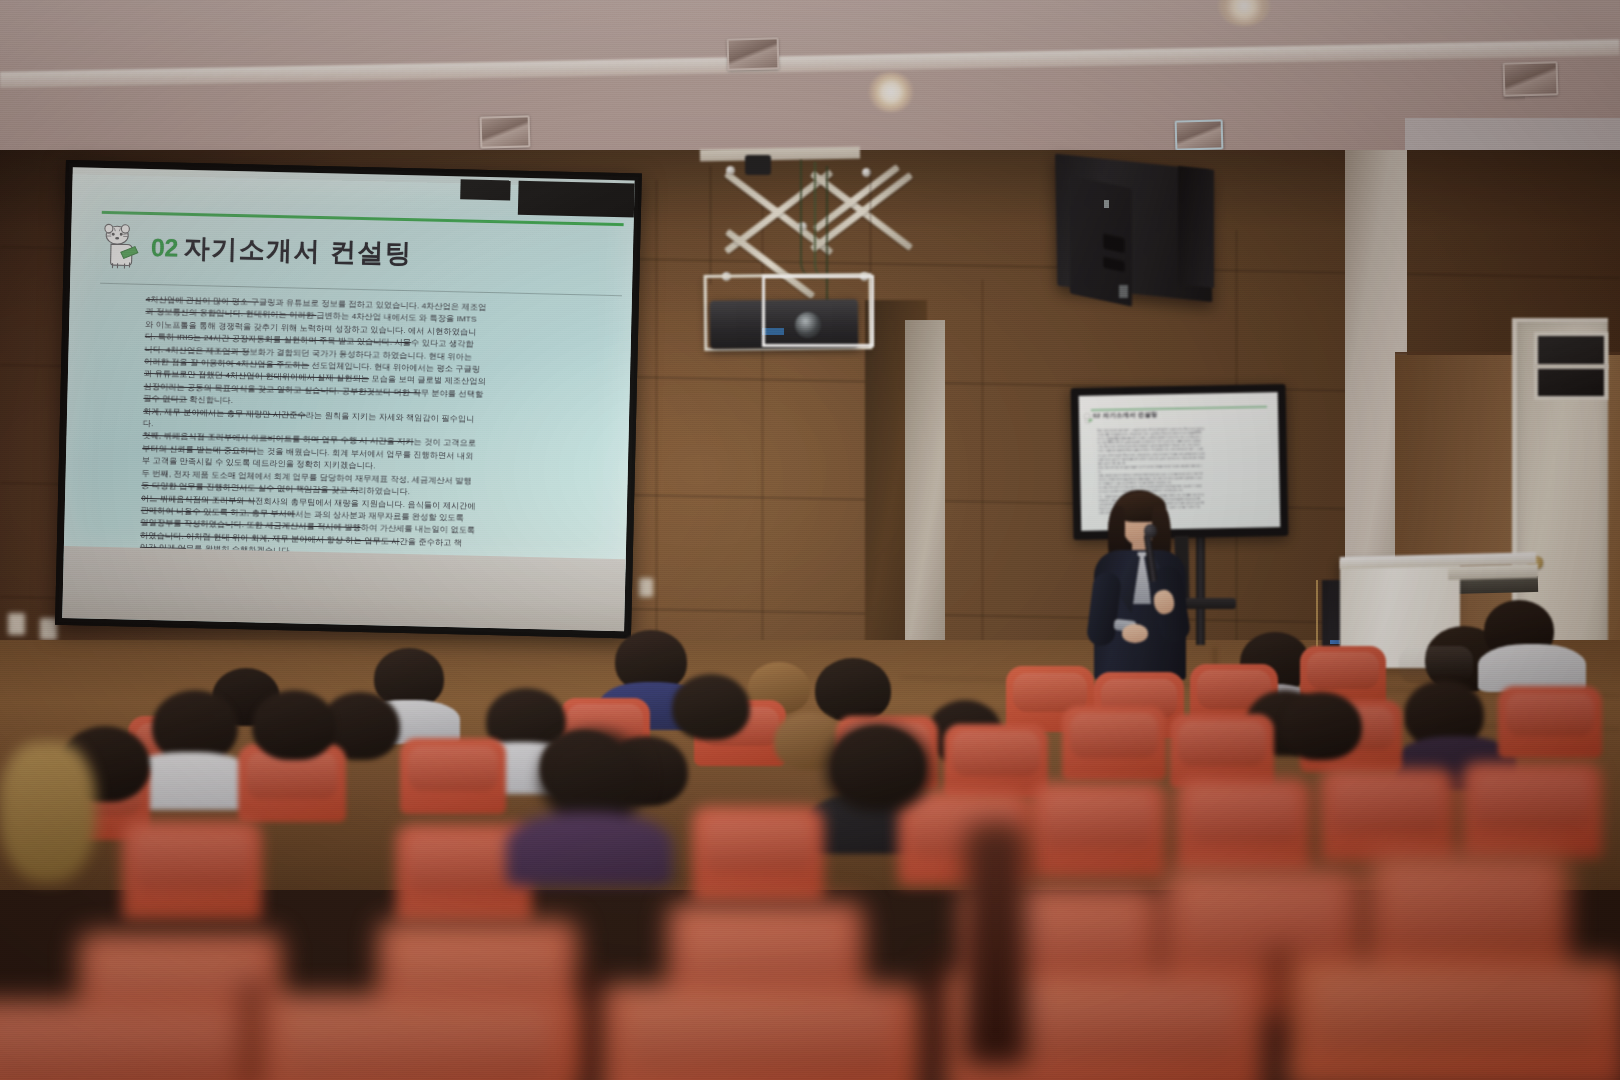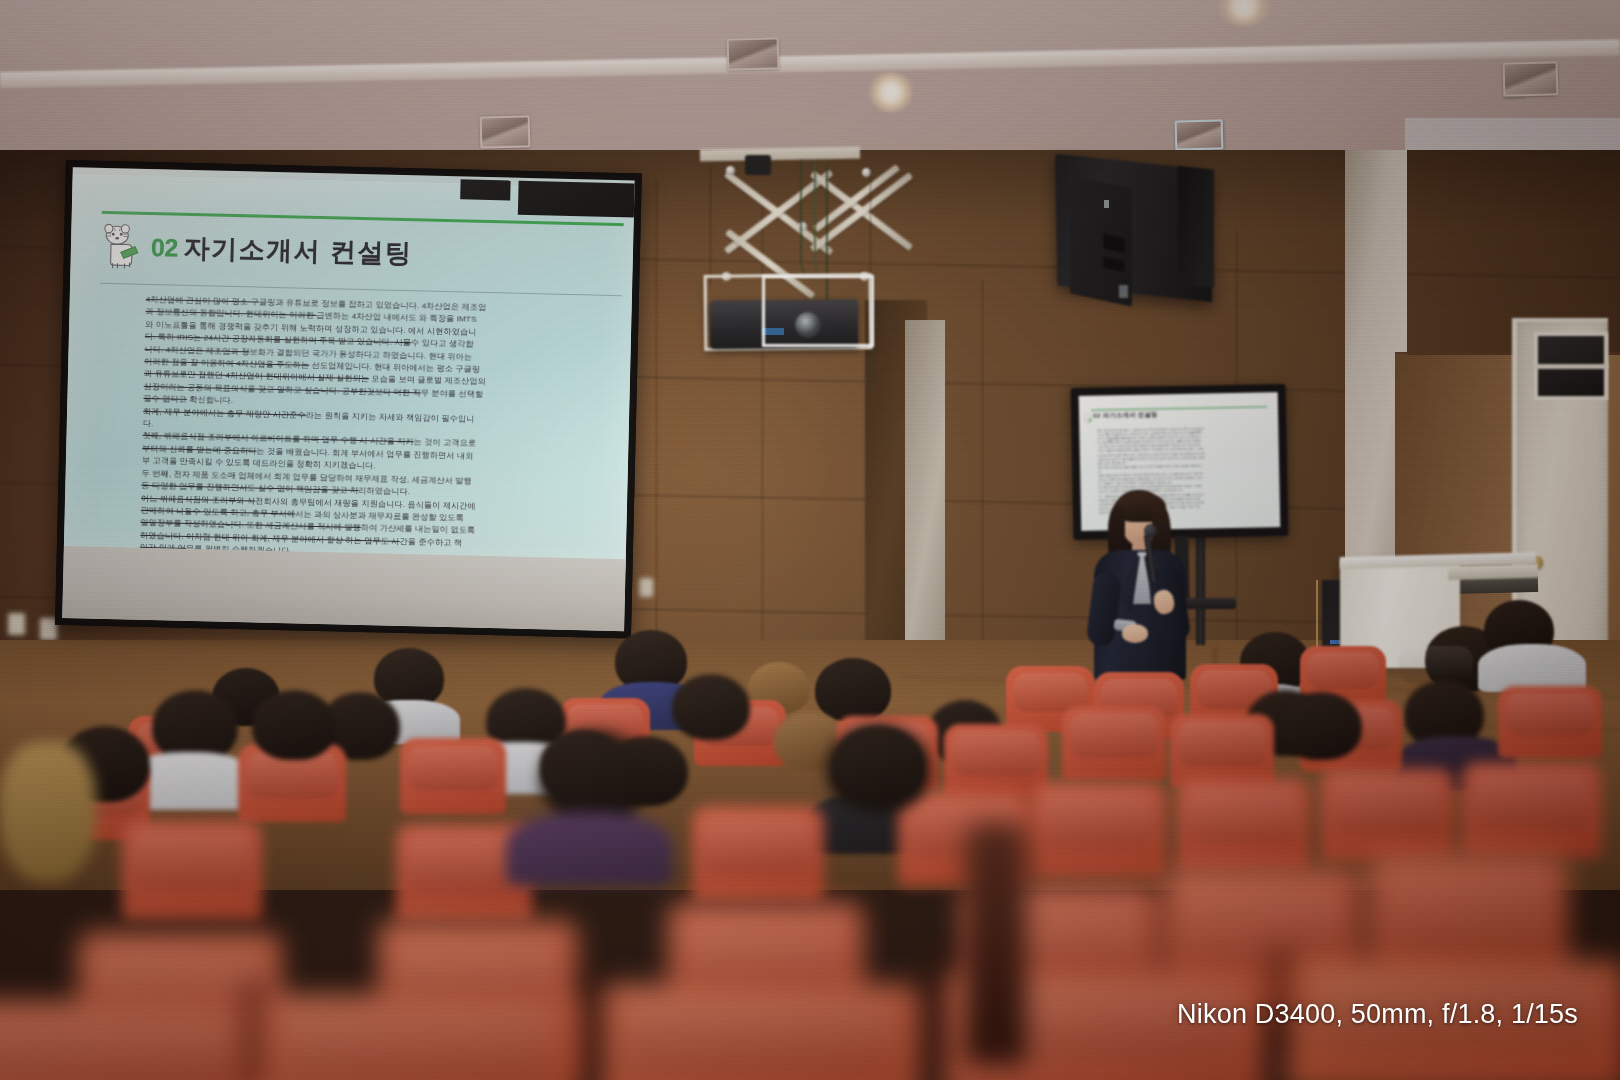--- a/index.html
+++ b/index.html
@@ -765,15 +765,14 @@
     <div class="seat-gap" style="left:580px;top:970px;width:26px;height:110px;"></div>
     <div class="seat-gap" style="left:926px;top:958px;width:26px;height:110px;"></div>
     <div class="seat-gap" style="left:1268px;top:946px;width:26px;height:110px;"></div>
   </div>
 
   <div class="abs blur-vnear" style="left:966px;top:824px;width:60px;height:240px;background:linear-gradient(165deg,#5a2b1d,#2d1009);border-radius:16px 16px 4px 4px;"></div>
 
   <div id="grade" class="abs"></div>
   <div id="grain" class="abs"></div>
 
-  <div id="caption" class="abs">Nikon D3400, 50mm, f/1.8, 1/15s</div>
 
 </div>
 
 </body></html>

